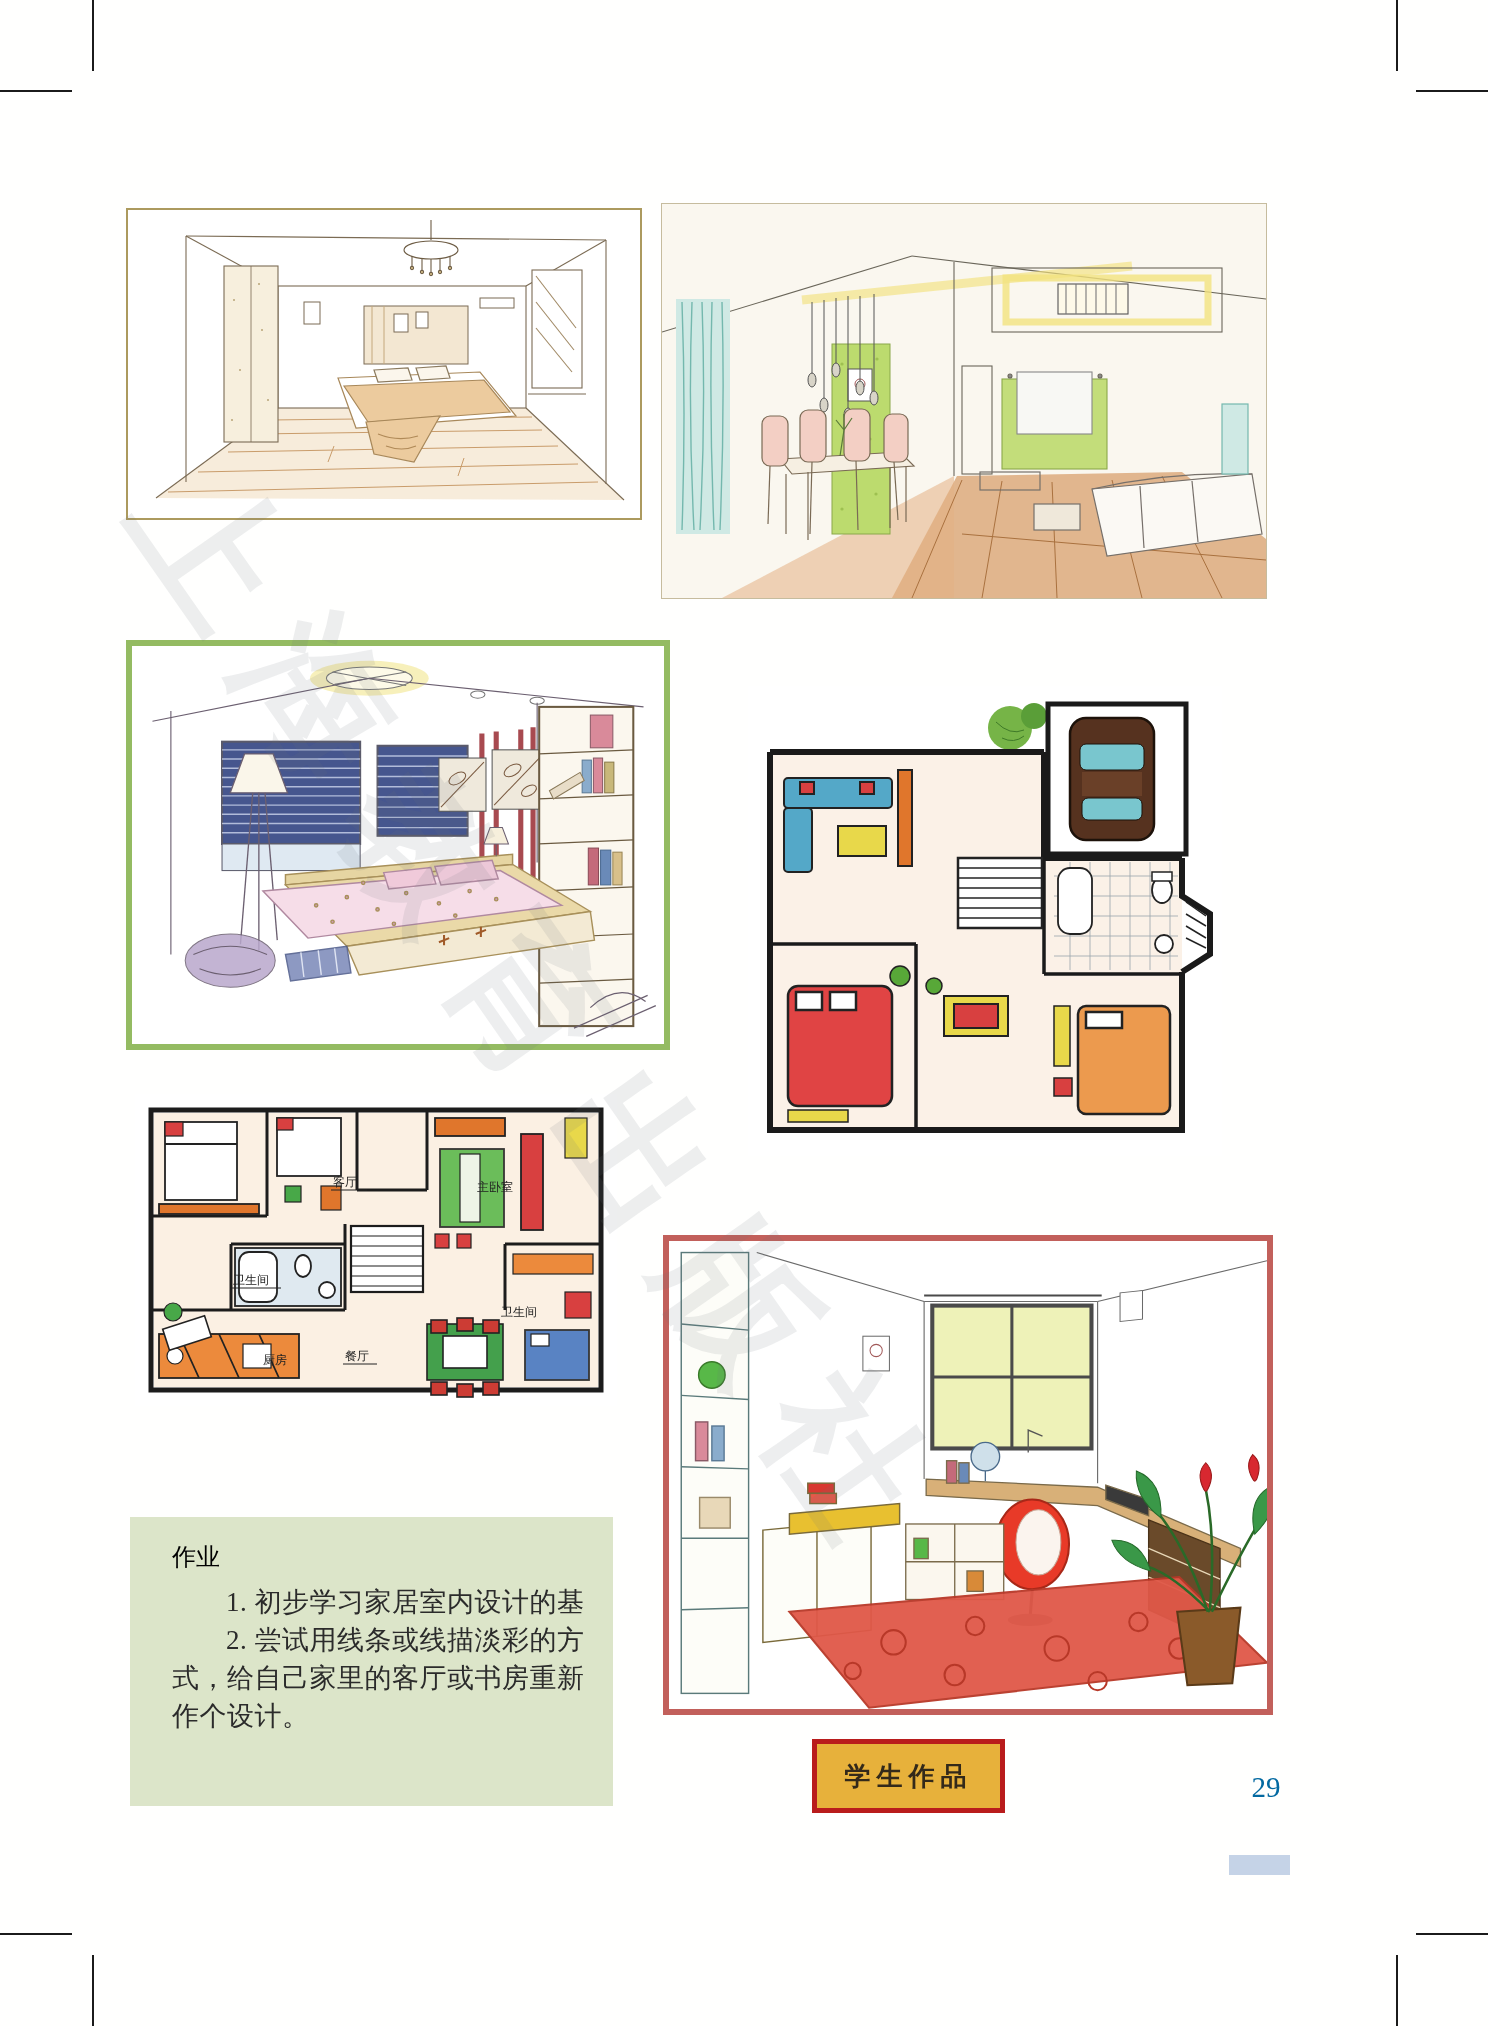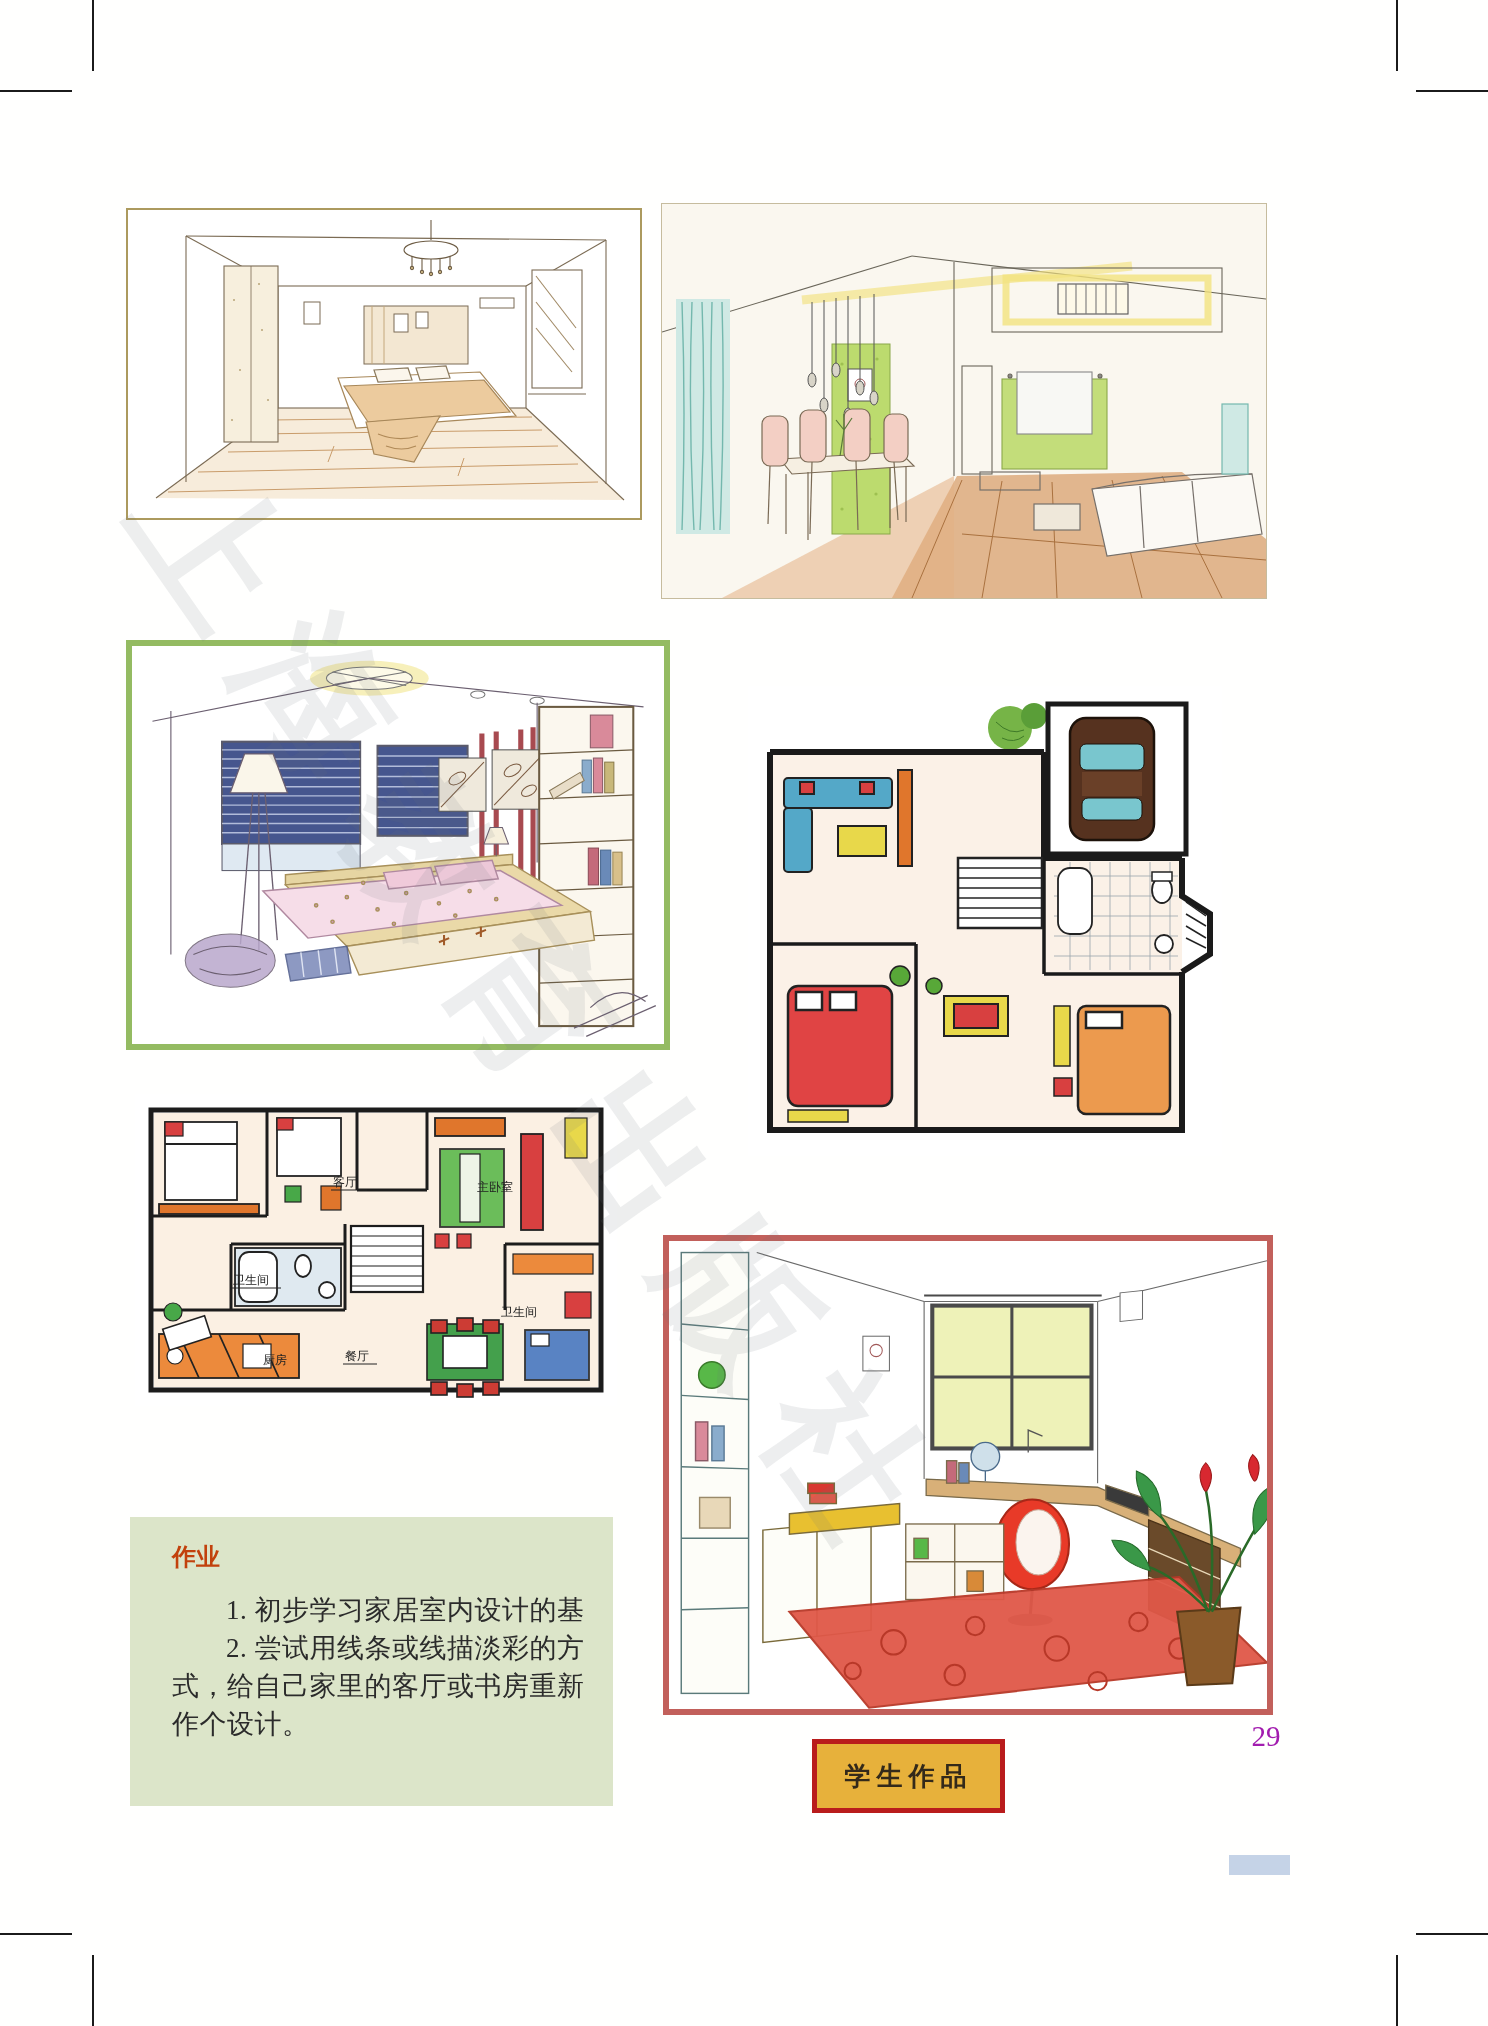--- a/index.html
+++ b/index.html
@@ -9,30 +9,30 @@
   .fig{position:absolute;background:#ffffff;z-index:2;box-sizing:content-box;}
   .fig svg{display:block;width:100%;height:100%;}
   .fig-1{left:126px;top:208px;width:512px;height:308px;border:2px solid #ac9a5e;}
   .fig-2{left:661px;top:203px;width:604px;height:394px;border:1px solid #c6bc9e;background:#faf7ef;}
   .fig-3{left:126px;top:640px;width:532px;height:398px;border:6px solid #94bb62;}
   .fig-4{left:748px;top:686px;width:474px;height:470px;}
   .fig-5{left:135px;top:1094px;width:482px;height:312px;}
   .fig-6{left:663px;top:1235px;width:598px;height:468px;border:6px solid #c2605b;}
   .assignment{position:absolute;left:130px;top:1517px;width:483px;height:289px;background:#dce5c9;
         z-index:2;box-sizing:border-box;padding:24px 28px 0 42px;color:#2b2b2b;}
-  .assignment .title{font-size:24px;font-weight:bold;color:#c2410c;margin:0 0 18px 0;
+  .assignment .title{font-size:24px;font-weight:normal;color:#000000;margin:0 0 10px 0;
         font-family:"Liberation Sans",sans-serif;}
   .assignment .line{font-family:"Liberation Serif","DejaVu Serif",serif;font-size:27px;
         line-height:38px;white-space:nowrap;letter-spacing:0.5px;}
   .assignment .indent{text-indent:54px;}
   .student-label{position:absolute;left:812px;top:1739px;width:183px;height:64px;background:#e7b13b;
         border:5px solid #b91c1c;z-index:3;display:flex;align-items:center;justify-content:center;
         font-size:26px;font-weight:bold;color:#33291a;letter-spacing:6px;}
-  .pageno{position:absolute;left:1228px;top:1720px;width:76px;text-align:center;z-index:2;
-        font-family:"Liberation Serif","DejaVu Serif",serif;font-size:29px;color:#a21caf;}
+  .pageno{position:absolute;left:1228px;top:1771px;width:76px;text-align:center;z-index:2;
+        font-family:"Liberation Serif","DejaVu Serif",serif;font-size:29px;color:#0369a1;}
   .pagebar{position:absolute;left:1229px;top:1855px;width:61px;height:20px;background:#c5d3e7;z-index:2;}
   .watermark{position:absolute;left:250px;top:430px;z-index:9;transform:rotate(55deg);
         transform-origin:0 0;font-size:150px;font-weight:bold;letter-spacing:34px;
         color:rgba(110,115,120,0.12);white-space:nowrap;pointer-events:none;
         font-family:"Liberation Sans",sans-serif;}
   text.plan-label{font-size:12px;fill:#222;font-family:"Liberation Sans",sans-serif;}
 </style>
 </head>
 <body>
 

